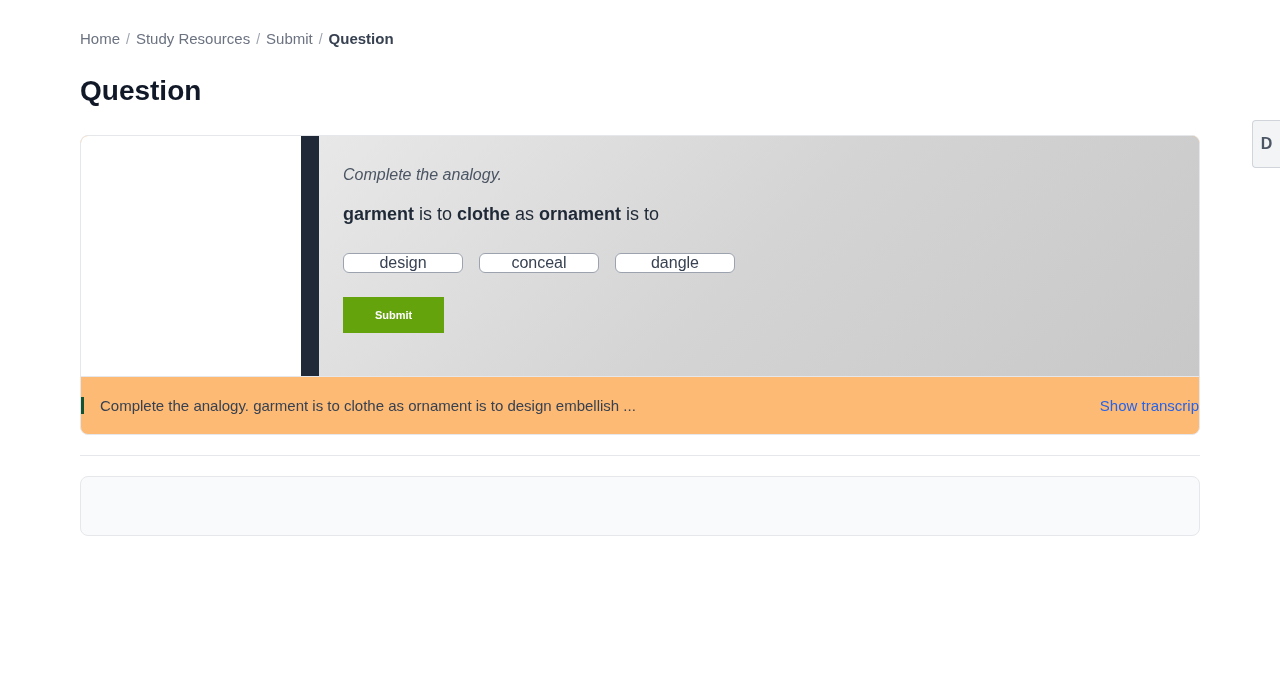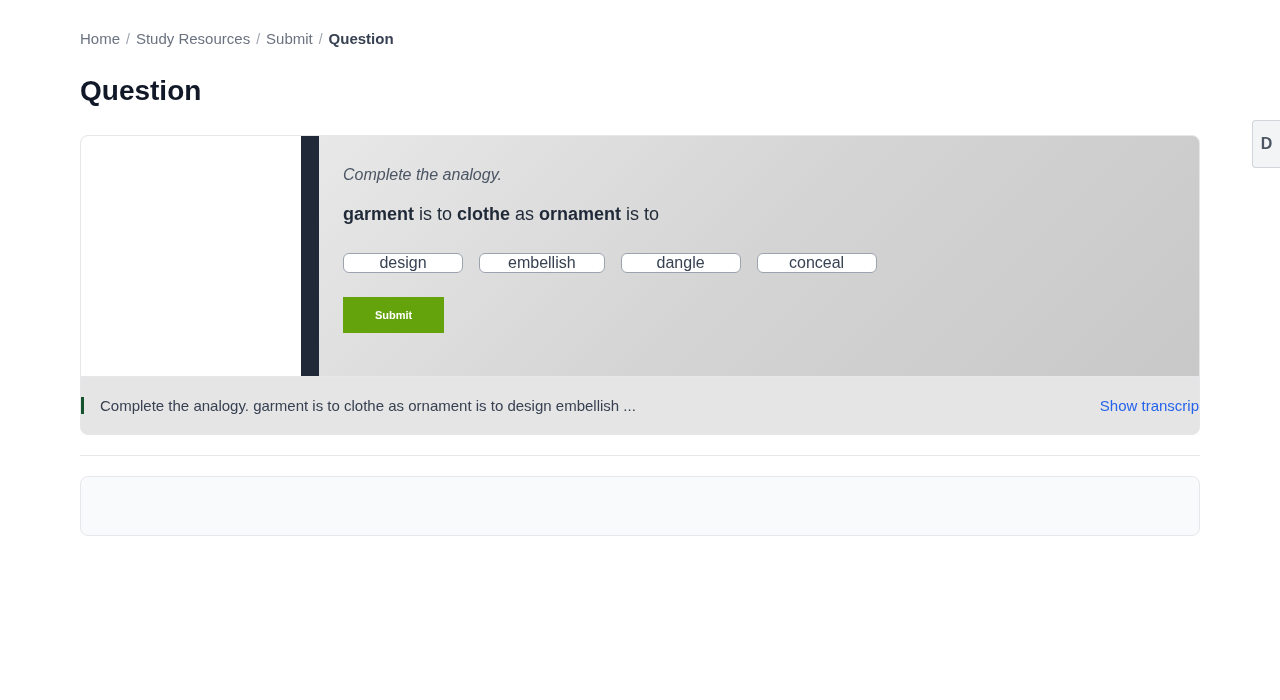--- a/index.html
+++ b/index.html
@@ -56,21 +56,21 @@
     }
 
     .page-title {
       font-size: 28px;
       font-weight: 900;
       color: #111827;
     }
 
     
     .question-card {
-      background: #e5e5e5;
+      background: #fdba74;
       border-radius: 8px;
       overflow: hidden;
       margin-bottom: 0;
       position: relative;
       border: 1px solid #e5e7eb;
     }
 
     .question-image-area {
       display: flex;
       align-items: stretch;
@@ -242,23 +242,22 @@
 
       <div class="dark-bar"></div>
 
       <div class="question-content-area">
         <p class="analogy-instruction">Complete the analogy.</p>
         <p class="analogy-text">
           <strong>garment</strong><span> is to </span><strong>clothe</strong><span> as </span><strong>ornament</strong><span> is to</span>
         </p>
         <div class="answer-options">
           <button class="answer-option">design</button>
-          <button class="answer-option">embellish</button>
+          <button class="answer-option">conceal</button>
           <button class="answer-option">dangle</button>
-          <button class="answer-option">conceal</button>
         </div>
         <button class="submit-btn">Submit</button>
       </div>
     </div>
 
     <div class="transcript-bar">
       <span class="transcript-text">Complete the analogy. garment is to clothe as ornament is to design embellish ...</span>
       <button class="show-transcript-btn">Show transcrip</button>
     </div>
   </div>

